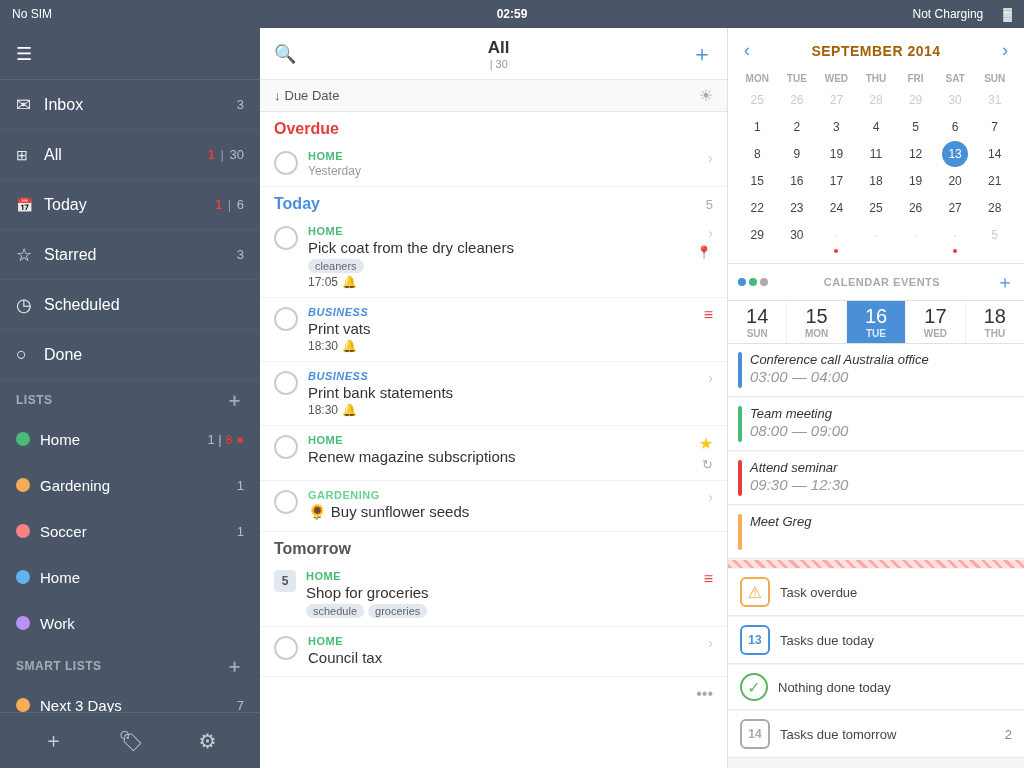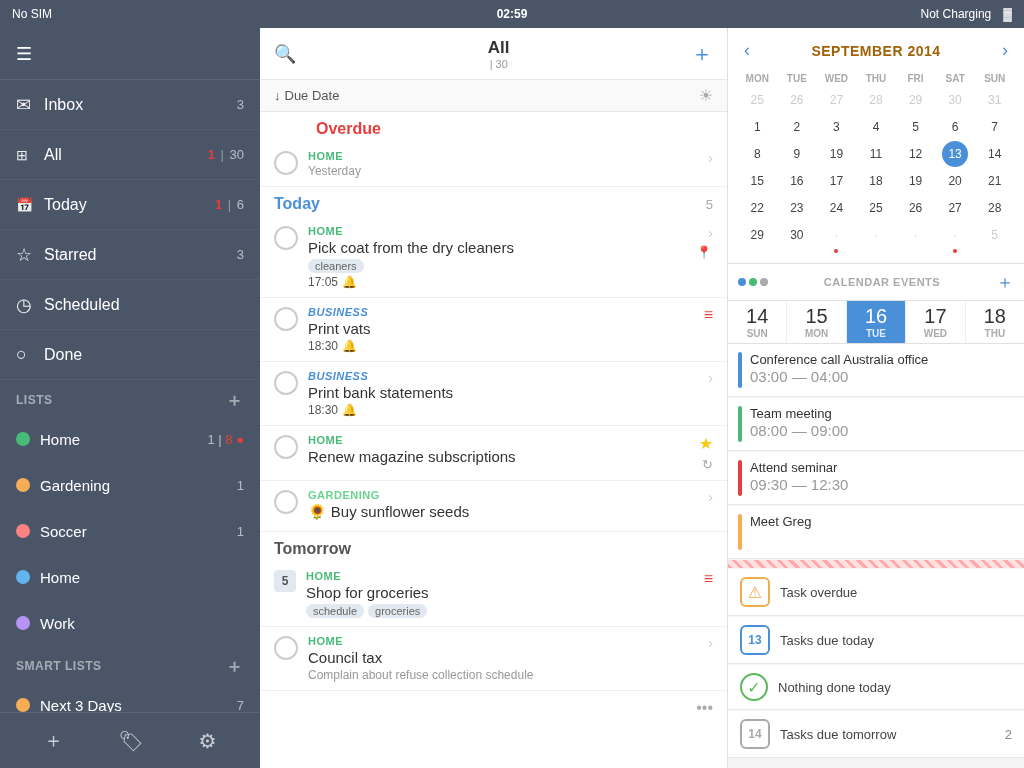--- a/index.html
+++ b/index.html
@@ -11,21 +11,21 @@
       color: white;
       height: 28px;
       display: flex;
       align-items: center;
       justify-content: space-between;
       padding: 0 12px;
       font-size: 12px;
       flex-shrink: 0;
     }
     .status-bar .center { position: absolute; left: 50%; transform: translateX(-50%); font-weight: 600; }
-    .status-right { display: flex; align-items: center; gap: 12px; }
+    .status-right { display: flex; align-items: center; gap: 20px; }
 
     
     .app-container { display: flex; flex: 1; overflow: hidden; }
 
     
     .sidebar {
       width: 260px;
       background: #4a5568;
       display: flex;
       flex-direction: column;
@@ -126,21 +126,21 @@
     .sort-bar .settings-icon { color: #aaa; font-size: 16px; cursor: pointer; }
 
     .section-title-bar {
       padding: 8px 14px 4px;
       display: flex;
       align-items: center;
       justify-content: space-between;
     }
     .section-title-bar .sec-title { font-size: 16px; font-weight: 600; }
     .section-title-bar .sec-count { font-size: 13px; color: #aaa; }
-    .overdue-title { color: #e53e3e; margin-left: 42px; }
+    .overdue-title { color: #e53e3e; }
     .today-title { color: #4a90d9; }
     .tomorrow-title { color: #555; }
 
     .task-item {
       display: flex;
       align-items: flex-start;
       padding: 8px 14px;
       border-bottom: 1px solid #f0f0f0;
       cursor: pointer;
     }
@@ -256,21 +256,21 @@
     .events-list { flex: 1; overflow-y: auto; }
     .event-item {
       display: flex;
       align-items: flex-start;
       padding: 8px 10px;
       border-bottom: 1px solid #e8e8e8;
       background: white;
       margin-bottom: 1px;
     }
     .event-bar { width: 4px; border-radius: 2px; min-height: 36px; margin-right: 8px; flex-shrink: 0; align-self: stretch; }
-    .event-body { flex: 1; }
+    .event-body { flex: 1; font-style: italic; }
     .event-name { font-size: 13px; color: #333; font-weight: 500; }
     .event-time { font-size: 15px; color: #999; margin-top: 1px; }
     .legend-item {
       display: flex;
       align-items: center;
       padding: 8px 12px;
       border-bottom: 1px solid #e8e8e8;
       background: white;
       margin-bottom: 1px;
     }
@@ -524,21 +524,20 @@
         <div class="task-right">
           <span class="priority-icon">≡</span>
         </div>
       </div>
 
       <div class="task-item">
         <div class="task-check"></div>
         <div class="task-body">
           <div class="task-category home">HOME</div>
           <div class="task-name">Council tax</div>
-          <div class="task-meta">Complain about refuse collection schedule</div>
         </div>
         <div class="task-right">
           <span class="chevron-icon">›</span>
         </div>
       </div>
 
       <div style="display:flex;justify-content:flex-end;padding:8px 14px;">
         <span class="more-icon">•••</span>
       </div>
     </div>

